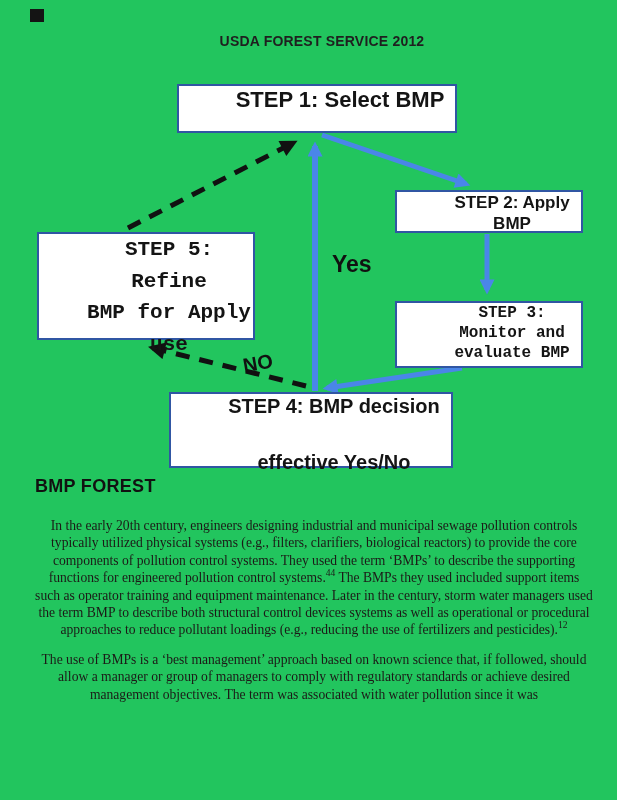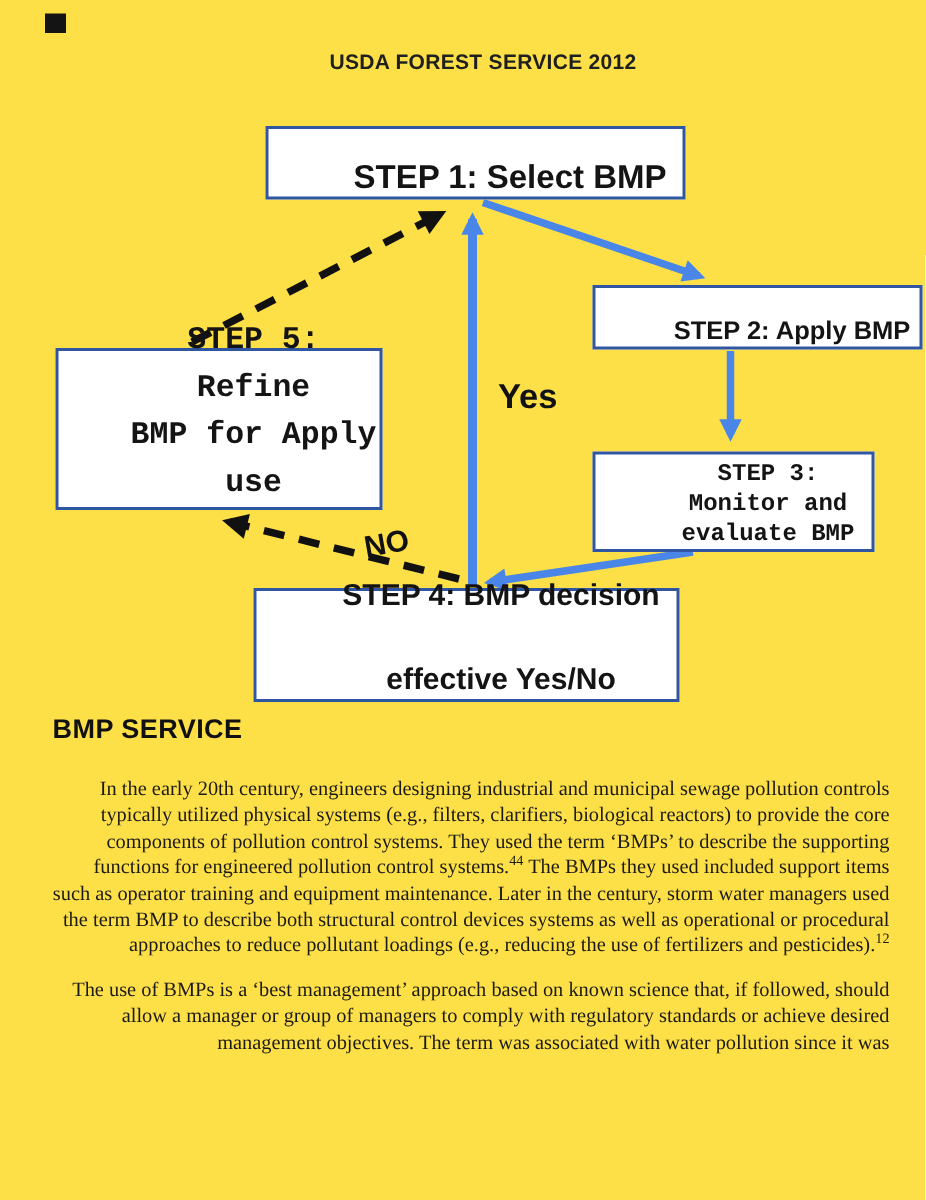--- a/index.html
+++ b/index.html
@@ -1,49 +1,49 @@
 <!DOCTYPE html>
 <html><head>
 <meta charset="utf-8">
 <style>
   html,body{margin:0;padding:0;background:#ffffff;}
-  .page{position:relative;width:617px;height:800px;background:#fde047;overflow:hidden;
+  .page{position:relative;width:617px;height:800px;background:#22c55e;overflow:hidden;
         font-family:"Liberation Serif","DejaVu Serif",serif;color:#1c1a17;}
 
   
   .figure-area{position:absolute;left:0;top:0;width:617px;height:470px;}
   .figure-area svg{position:absolute;left:0;top:0;}
   .black-square{position:absolute;left:30px;top:9px;width:14px;height:13px;background:#141414;}
   .diagram-title{position:absolute;left:132px;top:33px;width:380px;text-align:center;
         font-family:"Liberation Sans","DejaVu Sans",sans-serif;font-weight:700;color:#1f1f1f;}
   .diagram-title .t1{font-size:14px;letter-spacing:.2px;}
   .diagram-title .t2{font-size:15px;margin-top:3px;}
 
   .fbox{position:absolute;background:#ffffff;border:2.5px solid #3056a3;box-sizing:border-box;
-        display:flex;flex-direction:column;align-items:center;justify-content:flex-end;
+        display:flex;flex-direction:column;align-items:center;justify-content:flex-start;
         text-align:center;font-family:"Liberation Sans","DejaVu Sans",sans-serif;
         font-weight:700;color:#141414;line-height:1.25;padding-left:46px;}
   .step1{left:177px;top:84px;width:280px;height:49px;font-size:22px;}
-  .step2{left:395px;top:190px;width:220px;height:43px;font-size:17px;}
+  .step2{left:395px;top:190px;width:188px;height:43px;font-size:17px;}
   .step3{left:395px;top:301px;width:188px;height:67px;font-size:16px;font-family:Liberation Mono, monospace;}
   .step4{left:169px;top:392px;width:284px;height:76px;font-size:20px;gap:31px;}
   .step5{left:37px;top:232px;width:218px;height:108px;font-size:21px;line-height:1.5;font-family:Liberation Mono, monospace;}
 
   .yes-label{position:absolute;left:332px;top:251px;
         font-family:"Liberation Sans",sans-serif;font-weight:700;font-size:23px;color:#111;}
   .no-label{position:absolute;left:243px;top:352px;transform:rotate(-10deg);
         font-family:"Liberation Sans",sans-serif;font-weight:700;font-size:20px;color:#111;}
 
   
   .content{position:absolute;left:35px;top:476px;width:558px;}
   .caption{font-size:13.5px;line-height:1.3;color:#25231f;margin:0 0 18px 0;}
   .fig-link{color:#1a16c8;font-weight:700;text-decoration:underline;cursor:pointer;}
   .section-heading{font-family:"Liberation Sans","DejaVu Sans",sans-serif;font-weight:700;
         font-size:18px;color:#111;margin:0 0 20px 0;letter-spacing:.3px;}
-  .body-para{font-size:13.6px;line-height:1.28;margin:0 0 12px 0;text-align:right;}
+  .body-para{font-size:13.6px;line-height:1.28;margin:0 0 12px 0;text-align:center;}
   .body-para sup{font-size:9.5px;line-height:0;}
 </style>
 </head>
 <body>
 
 <div class="page">
 
   <div class="figure-area">
 
     <svg width="617" height="470" viewBox="0 0 617 470">
@@ -99,20 +99,20 @@
       <span>use</span>
     </div>
 
     <div class="yes-label">Yes</div>
     <div class="no-label">NO</div>
   </div>
 
   <div class="content">
 
 
-    <h2 class="section-heading">BMP SERVICE</h2>
+    <h2 class="section-heading">BMP FOREST</h2>
 
     <p class="body-para"><span>In the early 20th century, engineers designing industrial and municipal sewage pollution controls typically utilized physical systems (e.g., filters, clarifiers, biological reactors) to provide the core components of pollution control systems. They used the term ‘BMPs’ to describe the supporting functions for engineered pollution control systems.</span><sup>44</sup><span> The BMPs they used included support items such as operator training and equipment maintenance. Later in the century, storm water managers used the term BMP to describe both structural control devices systems as well as operational or procedural approaches to reduce pollutant loadings (e.g., reducing the use of fertilizers and pesticides).</span><sup>12</sup></p>
 
     <p class="body-para">The use of BMPs is a ‘best management’ approach based on known science that, if followed, should allow a manager or group of managers to comply with regulatory standards or achieve desired management objectives. The term was associated with water pollution since it was</p>
   </div>
 
 </div>
 
 </body></html>

